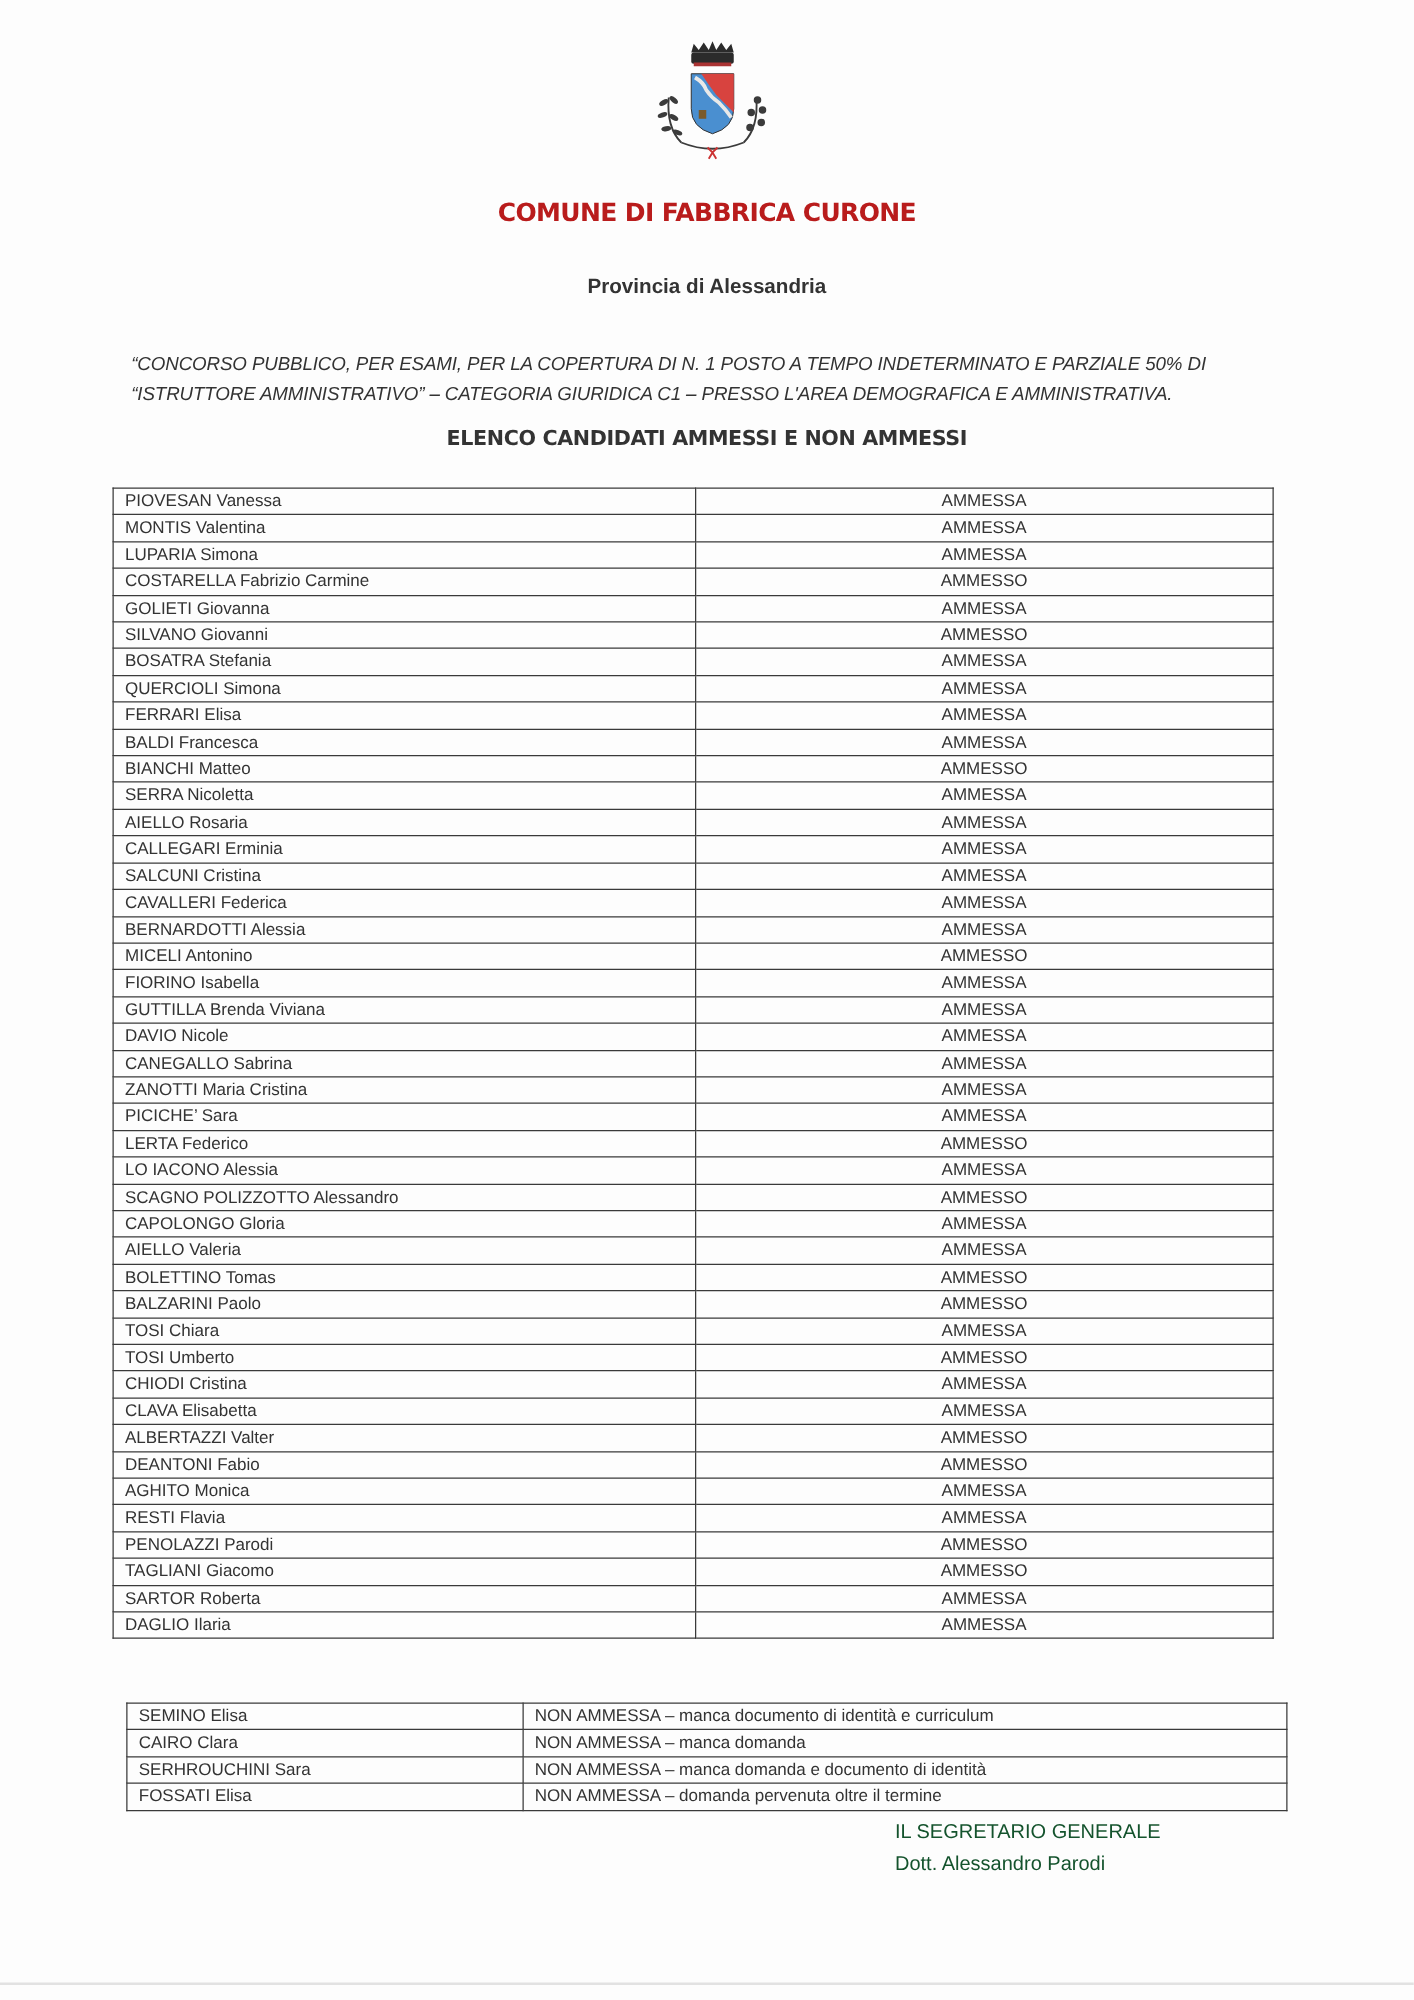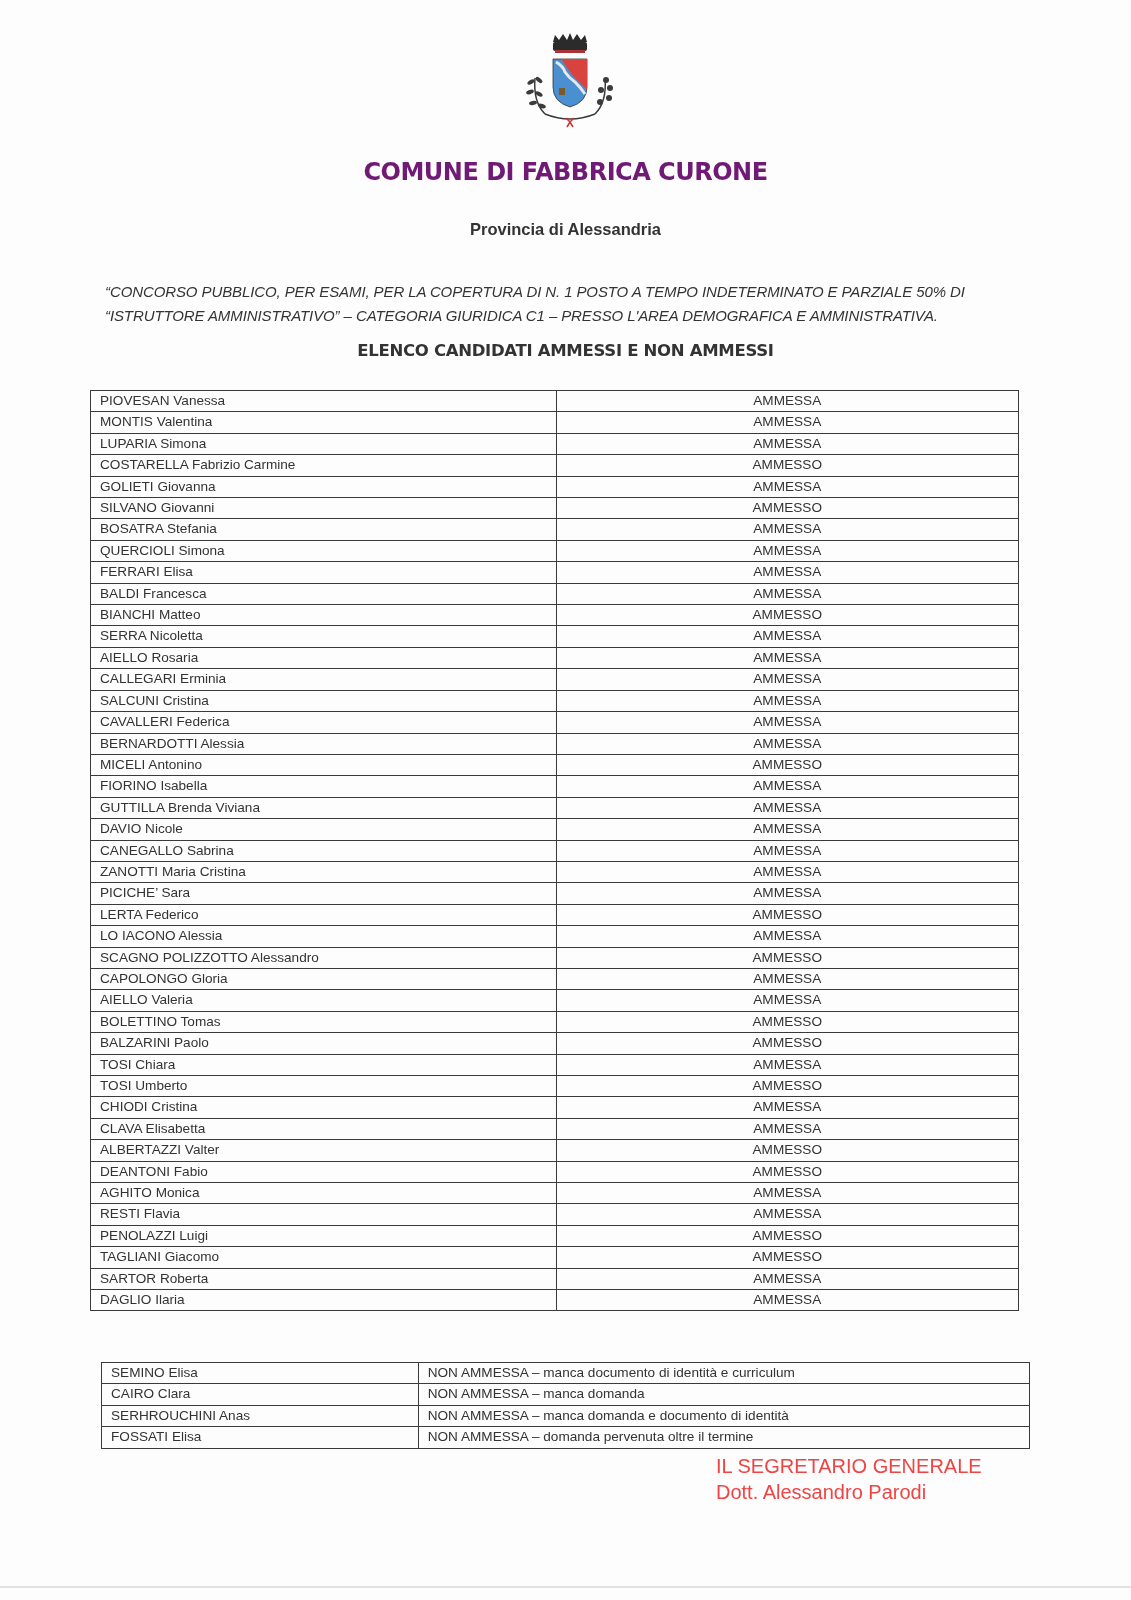--- a/index.html
+++ b/index.html
@@ -4,21 +4,21 @@
 <style>
   html, body { margin: 0; padding: 0; background: #ffffff; }
   body {
     width: 1131px; height: 1600px; position: relative; overflow: hidden;
     font-family: "Liberation Sans", sans-serif; color: #2a2a2a;
   }
   .page { position: absolute; left: 0; top: 0; width: 1131px; height: 1600px; background: #fdfdfd; }
   .crest { position: absolute; left: 515px; top: 32px; width: 110px; height: 100px; }
   .title {
     position: absolute; left: 0; width: 1131px; top: 158px; text-align: center;
-    font-family: "DejaVu Sans", sans-serif; font-weight: bold; font-size: 24px; color: #701a75;
+    font-family: "DejaVu Sans", sans-serif; font-weight: bold; font-size: 20px; color: #b91c1c;
     letter-spacing: -0.5px;
   }
   .province {
     position: absolute; left: 0; width: 1131px; top: 220px; text-align: center;
     font-family: "Liberation Sans", sans-serif; font-weight: bold; font-size: 16.5px; color: #333;
   }
   .subject {
     position: absolute; left: 105px; width: 930px; top: 280px;
     font-family: "Liberation Sans", sans-serif; font-size: 15px; line-height: 24px; color: #333;
     letter-spacing: -0.1px;
@@ -39,21 +39,21 @@
   .admitted { left: 90px; top: 390px; width: 929px; }
   .admitted td { height: 20.4px; line-height: 20.4px; }
   .admitted td.name { width: 452px; }
   .admitted td.status { width: 458px; text-align: center; padding: 0; }
   .excluded { left: 101px; top: 1362px; width: 929px; }
   .excluded td { height: 20.4px; line-height: 20.4px; margin-top: 16px; }
   .excluded td.name { width: 305px; }
   .excluded td.reason { width: 598px; }
   .signature {
     position: absolute; left: 716px; top: 1453px;
-    font-family: "Liberation Sans", sans-serif; font-size: 20px; line-height: 26px; color: #ef4444;
+    font-family: "Liberation Sans", sans-serif; font-size: 16px; line-height: 26px; color: #14532d;
   }
   .footer-line { position: absolute; left: 0; top: 1586px; width: 1131px; height: 2px; background: #e2e2e2; }
 </style>
 </head>
 <body>
 
 <div class="page">
 
   <svg class="crest" viewBox="0 0 110 100">
 
@@ -251,21 +251,21 @@
         </tr>
         <tr>
           <td class="name">AGHITO Monica</td>
           <td class="status">AMMESSA</td>
         </tr>
         <tr>
           <td class="name">RESTI Flavia</td>
           <td class="status">AMMESSA</td>
         </tr>
         <tr>
-          <td class="name">PENOLAZZI Luigi</td>
+          <td class="name">PENOLAZZI Parodi</td>
           <td class="status">AMMESSO</td>
         </tr>
         <tr>
           <td class="name">TAGLIANI Giacomo</td>
           <td class="status">AMMESSO</td>
         </tr>
         <tr>
           <td class="name">SARTOR Roberta</td>
           <td class="status">AMMESSA</td>
         </tr>
@@ -280,21 +280,21 @@
     <tbody id="excluded-body">
         <tr>
           <td class="name">SEMINO Elisa</td>
           <td class="reason">NON AMMESSA – manca documento di identità e curriculum</td>
         </tr>
         <tr>
           <td class="name">CAIRO Clara</td>
           <td class="reason">NON AMMESSA – manca domanda</td>
         </tr>
         <tr>
-          <td class="name">SERHROUCHINI Anas</td>
+          <td class="name">SERHROUCHINI Sara</td>
           <td class="reason">NON AMMESSA – manca domanda e documento di identità</td>
         </tr>
         <tr>
           <td class="name">FOSSATI Elisa</td>
           <td class="reason">NON AMMESSA – domanda pervenuta oltre il termine</td>
         </tr>
       </tbody>
   </table>
 
   <div class="signature">

